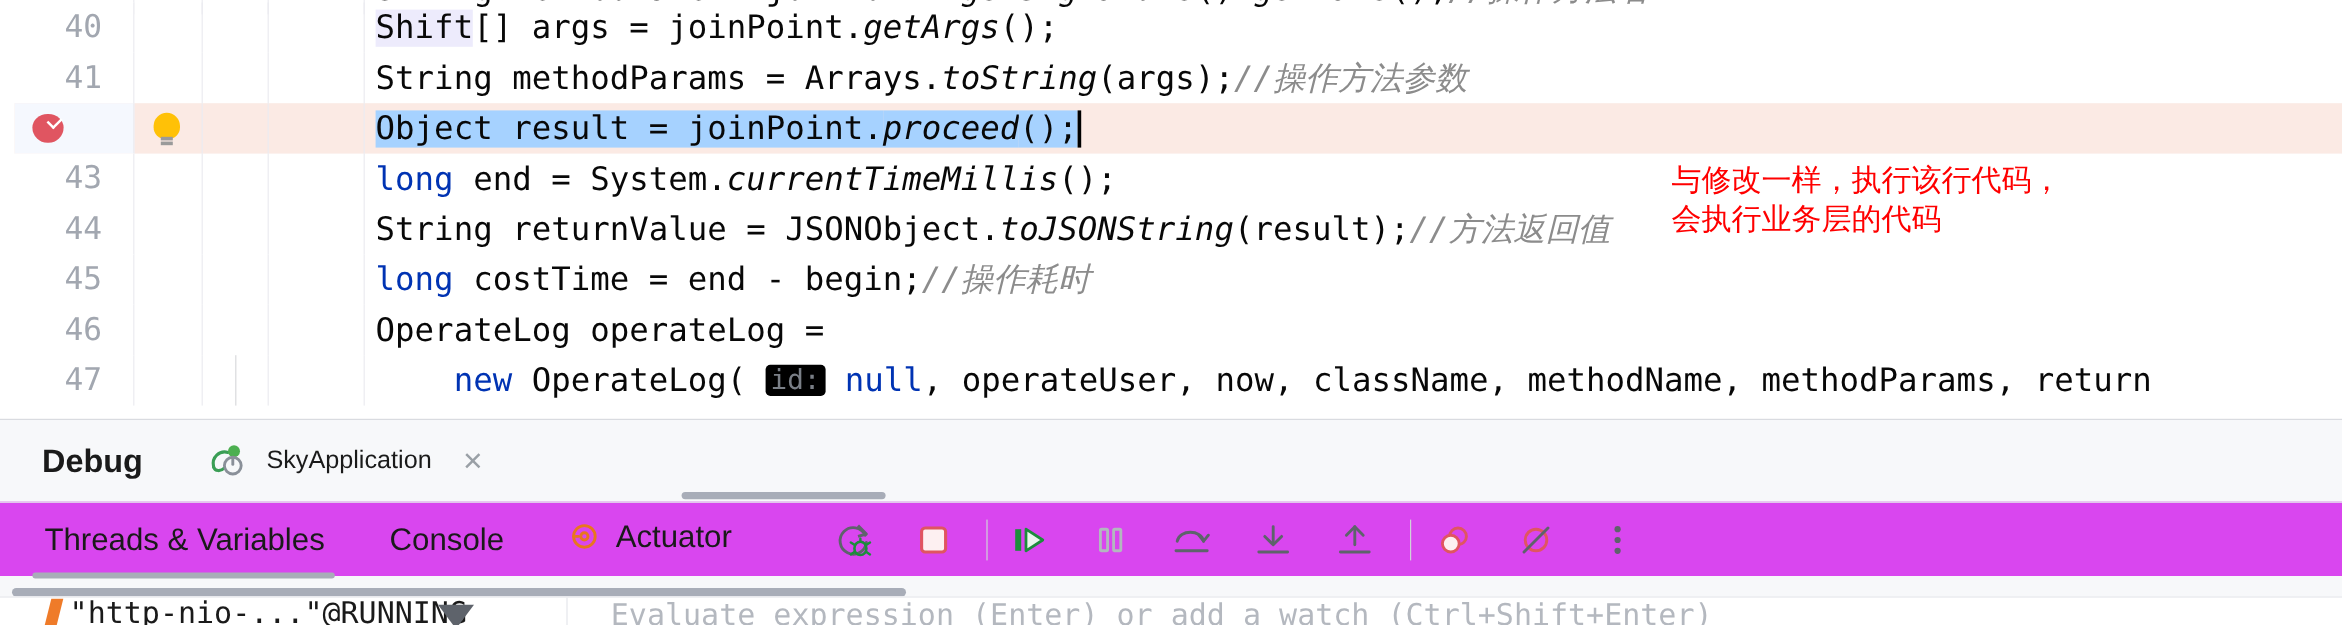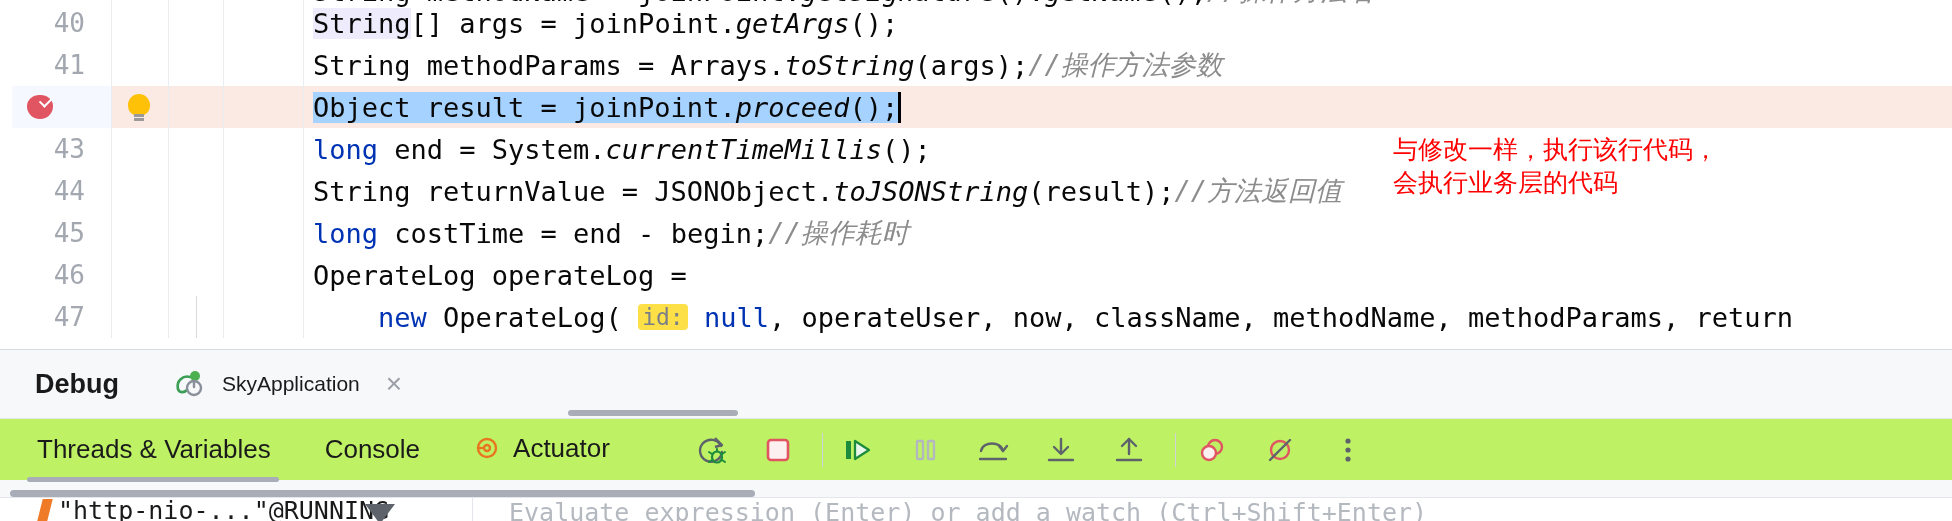--- a/index.html
+++ b/index.html
@@ -95,21 +95,21 @@
   .selhl   { background: #a6d2ff; }
   .cursorbar {
     display: inline-block;
     width: 3px;
     height: 31px;
     background: #000;
     vertical-align: -6px;
     margin: 0 0 0 0;
   }
   .paramhint {
-    background: #fde047;
+    background: #000000;
     color: #7a7f87;
     border-radius: 4px;
     padding: 0 4px;
     font-size: 23px;
     font-style: normal;
   }
   .nullkw { color: #0033b3; }
 
   
   .bp {
@@ -213,21 +213,21 @@
     border-radius: 3px;
   }
 
   .debug-toolbar {
     position: relative;
     height: 62px;
     display: flex;
     align-items: center;
     padding-left: 33px;
     border-top: 1px solid #e4e6eb;
-    background: #bef264;
+    background: #d946ef;
   }
   .tb-tab {
     font-size: 26px;
     color: #1a1a1a;
     margin-right: 46px;
     position: relative;
     padding: 0 4px;
   }
   .tb-tab.active::after {
     content: "";
@@ -343,21 +343,21 @@
       <div class="code-text" style="height:42px;"><span>String methodName = joinPoint.</span><span class="ital">getSignature</span><span>().</span><span class="ital">getName</span><span>();</span><span class="cmt">//操作方法名</span></div>
     </div>
 
     <div class="code-row">
       <div class="gutter-num-cell">
           <span>40</span>
         </div>
       <div class="gutter-icon-cell"></div>
       <div class="gutter-fold-cell"></div>
       <div class="gutter-pad-cell"></div>
-      <div class="code-text"><span class="strhl">String</span><span>[] args = joinPoint.</span><span class="ital">getArgs</span><span>();</span></div>
+      <div class="code-text"><span class="strhl">Shift</span><span>[] args = joinPoint.</span><span class="ital">getArgs</span><span>();</span></div>
     </div>
 
     <div class="code-row">
       <div class="gutter-num-cell">
           <span>41</span>
         </div>
       <div class="gutter-icon-cell"></div>
       <div class="gutter-fold-cell"></div>
       <div class="gutter-pad-cell"></div>
       <div class="code-text"><span>String methodParams = Arrays.</span><span class="ital">toString</span><span>(args);</span><span class="cmt">//操作方法参数</span></div>

